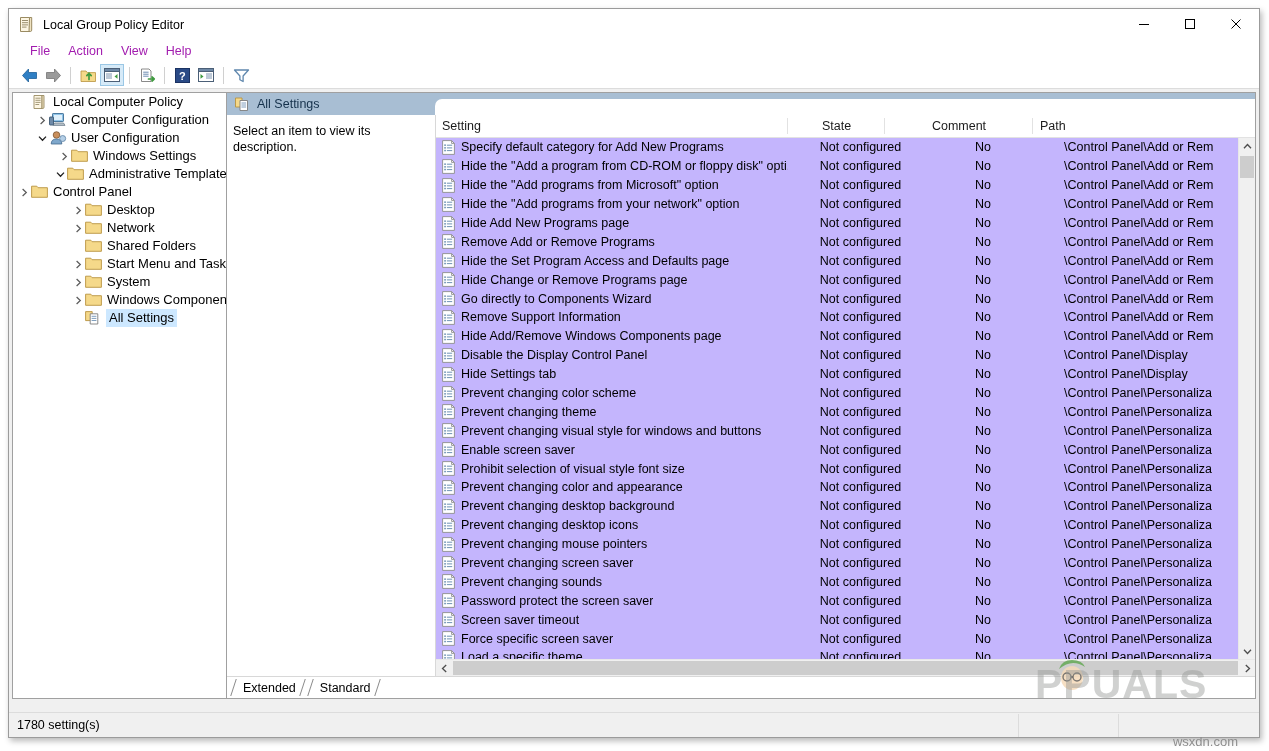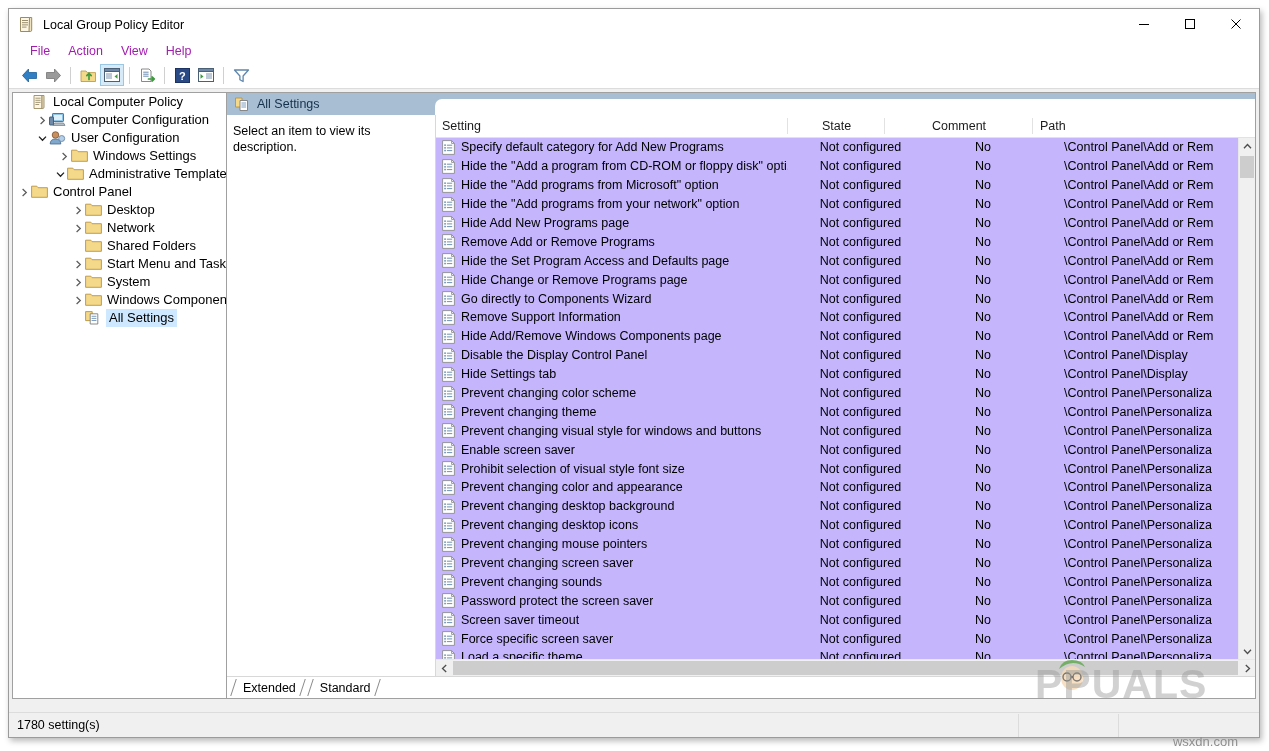--- a/index.html
+++ b/index.html
@@ -536,21 +536,21 @@
               </svg>
             </span>
             <span class="ticon"><svg width="17" height="15" viewBox="0 0 17 15">
                 <rect x="3.5" y="1.5" width="11" height="8" rx="0.6" fill="#8fc3e8" stroke="#3d6e96" stroke-width="0.9"></rect>
                 <rect x="5" y="3" width="8" height="5" fill="#dff0fb"></rect>
                 <path d="M5.5 11 h9 l1.5 2.4 h-12 z" fill="#b9c4cc" stroke="#6d7e8c" stroke-width="0.8"></path>
                 <rect x="0.5" y="5" width="4" height="8" rx="0.6" fill="#6e8aa8" stroke="#3d5872" stroke-width="0.9"></rect>
               </svg></span>
             <span class="tlabel">Computer Configuration</span>
           </div>
-          <div class="tree-row" style="padding-left: 22px;">
+          <div class="tree-row" style="padding-left: 22px; text-align: center;">
             <span class="tw">
               <svg width="9" height="9" viewBox="0 0 9 9">
                 <path d="M1 2.6 L4.5 6.3 L8 2.6" fill="none" stroke="#1d1d1d" stroke-width="1.25"></path>
               </svg>
             </span>
             <span class="ticon"><svg width="17" height="15" viewBox="0 0 17 15">
                 <circle cx="6.5" cy="5" r="3.3" fill="#c98f5c" stroke="#7c5431" stroke-width="0.8"></circle>
                 <path d="M1.2 14 q0 -5 5.3 -5 q5.3 0 5.3 5 z" fill="#7fa8cc" stroke="#456a8e" stroke-width="0.8"></path>
                 <circle cx="12.7" cy="8.5" r="3" fill="#b5cfe6" stroke="#5d82a3" stroke-width="0.8"></circle>
               </svg></span>

